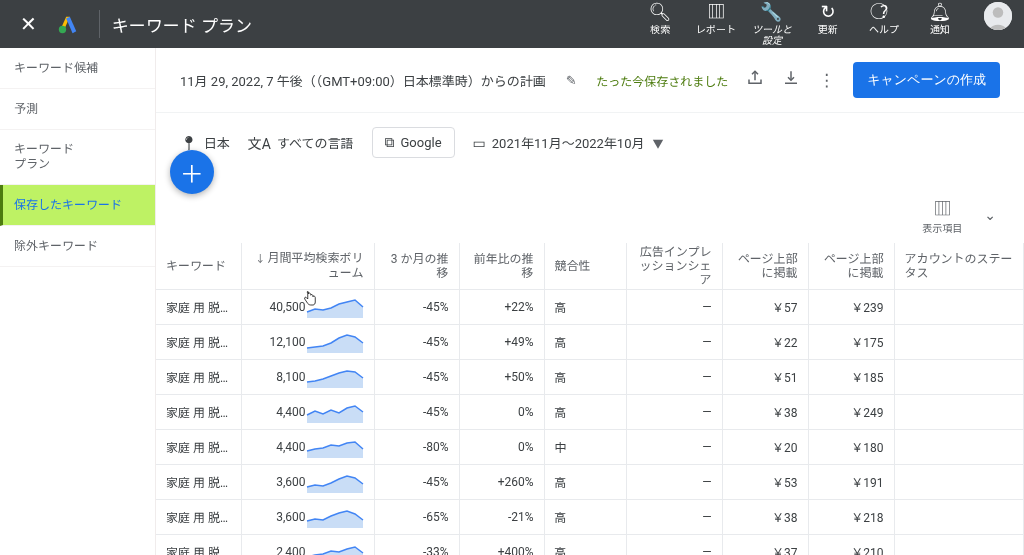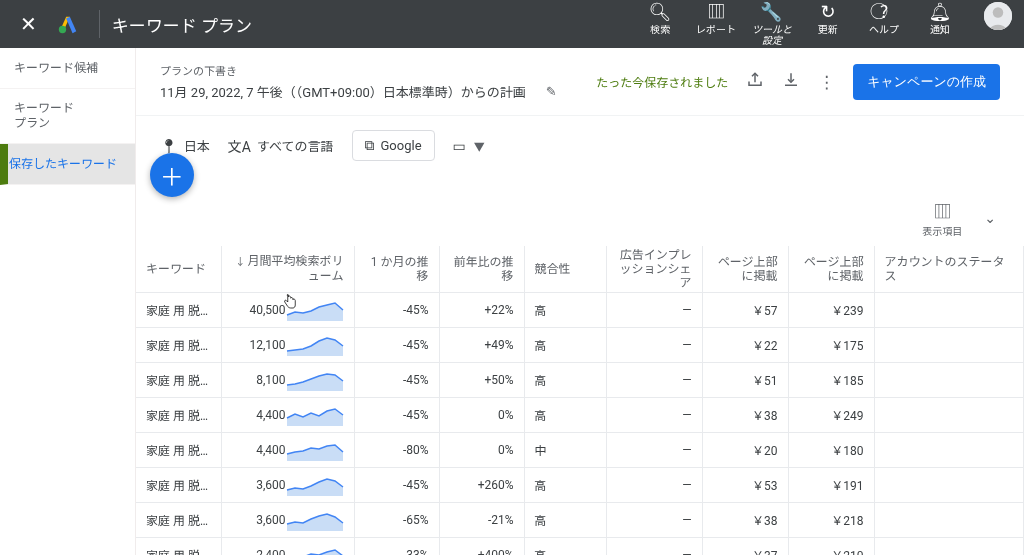--- a/index.html
+++ b/index.html
@@ -12,23 +12,23 @@
   .topbar .divider-v { width: 1px; height: 28px; background: #5f6368; margin: 0 8px; }
   .topbar .title { font-size: 17px; font-weight: 400; margin-left: 4px; white-space: nowrap; }
   .topbar .tools { margin-left: auto; display: flex; align-items: flex-start; gap: 16px; }
   .tool { display: flex; flex-direction: column; align-items: center; font-size: 10px; gap: 2px; cursor: pointer; min-width: 40px; text-align:center; line-height:11px;}
   .tool .ico { font-size: 18px; line-height: 20px; }
   .avatar { width: 28px; height: 28px; border-radius: 50%; background: #e8eaed; overflow: hidden; margin-left: 8px; }
   .avatar svg { width:100%; height:100%; }
   
   
   .layout { display: flex; height: calc(100% - 48px); }
-  .sidebar { width: 136px; border-right: 1px solid #f0ecec; background: #fff; flex-shrink: 0; }
+  .sidebar { width: 156px; border-right: 1px solid #f0ecec; background: #fff; flex-shrink: 0; }
   .side-item { padding: 12px 14px; font-size: 12px; color: #5f6368; border-bottom: 1px solid #f4f2f2; cursor: pointer; line-height: 16px; }
-  .side-item.active { color: #1a73e8; background: #e5e5e5; border-left: 8px solid #4d7c0f; padding-left: 1px; }
+  .side-item.active { color: #1a73e8; background: #bef264; border-left: 3px solid #4d7c0f; padding-left: 11px; }
   .side-item.multi { line-height: 15px; }
   
   .main { flex: 1; display: flex; flex-direction: column; overflow: hidden; background:#f8f9fa; }
   
   
   .planbar { display: flex; align-items: center; padding: 14px 24px; background: #fff; }
   .plan-left .small { font-size: 11px; color: #5f6368; margin-bottom: 4px; }
   .plan-left .line { font-size: 13px; color: #3c4043; display: flex; align-items: center; gap: 20px; }
   .plan-actions { margin-left: auto; display: flex; align-items: center; gap: 18px; }
   .saved-txt { color: #4d7c0f; font-size: 12px; }
@@ -115,30 +115,31 @@
           <path d="M4 32 Q16 20 28 32 Z" fill="#bdbdbd"></path>
         </svg>
     </div>
   </div>
 </div>
 
 <div class="layout">
 
   <div class="sidebar">
     <div class="side-item">キーワード候補</div>
+    <div class="side-item">予測</div>
     <div class="side-item multi" style="white-space:pre;">キーワード
 プラン</div>
     <div class="side-item active">保存したキーワード</div>
+    <div class="side-item">除外キーワード</div>
   </div>
 
   <div class="main">
 
     <div class="planbar">
       <div class="plan-left">
-        <div class="small">プランの下書き</div>
         <div class="line">
           <span>11月 29, 2022, 7 午後（（GMT+09:00）日本標準時）からの計画</span>
           <span class="pencil">✎</span>
         </div>
       </div>
       <div class="plan-actions">
         <span class="saved-txt">たった今保存されました</span>
         <span class="icon-btn">
           <svg width="18" height="18" viewBox="0 0 24 24" fill="none" stroke="#5f6368" stroke-width="2">
               <path d="M4 14v5h16v-5"></path>
@@ -166,20 +167,21 @@
       <div class="filter-lang">
         <span class="pin-ico">文A</span>
         <span>すべての言語</span>
       </div>
       <div class="filter-net">
         <span class="pin-ico">⧉</span>
         <span>Google</span>
       </div>
       <div class="filter-date">
         <span class="pin-ico">▭</span>
+        <span>2021年11月～2022年10月</span>
         <span class="dd">▼</span>
       </div>
     </div>
 
     <div style="position:relative; height:0;">
       <div class="fab">＋</div>
     </div>
 
     <div class="table-tools" style="padding-top:22px;">
       <div class="columns-btn">
@@ -201,21 +203,21 @@
             <col class="c-comp">
             <col class="c-impr">
             <col class="c-top1">
             <col class="c-top2">
             <col class="c-acc">
         </colgroup>
         <thead>
           <tr>
             <th class="left">キーワード</th>
             <th><span class="sort-arr">↓ </span><span>月間平均検索ボリューム</span></th>
-            <th>1 か月の推移</th>
+            <th>3 か月の推移</th>
             <th>前年比の推移</th>
             <th class="left">競合性</th>
             <th>広告インプレッションシェア</th>
             <th>ページ上部に掲載</th>
             <th>ページ上部に掲載</th>
             <th class="left">アカウントのステータス</th>
           </tr>
         </thead>
         <tbody id="tbody">
             <tr>

